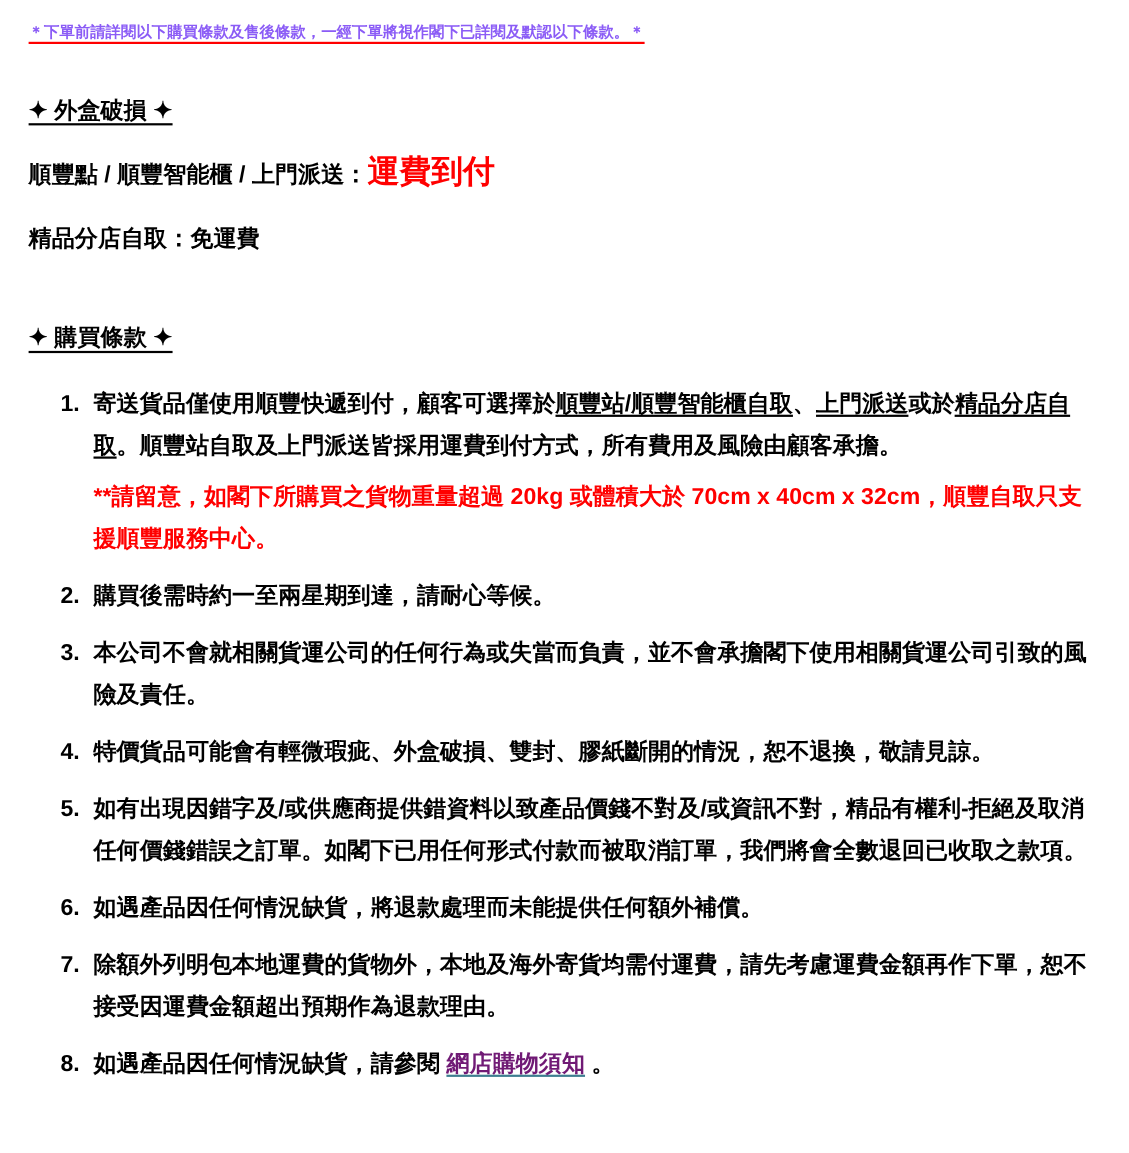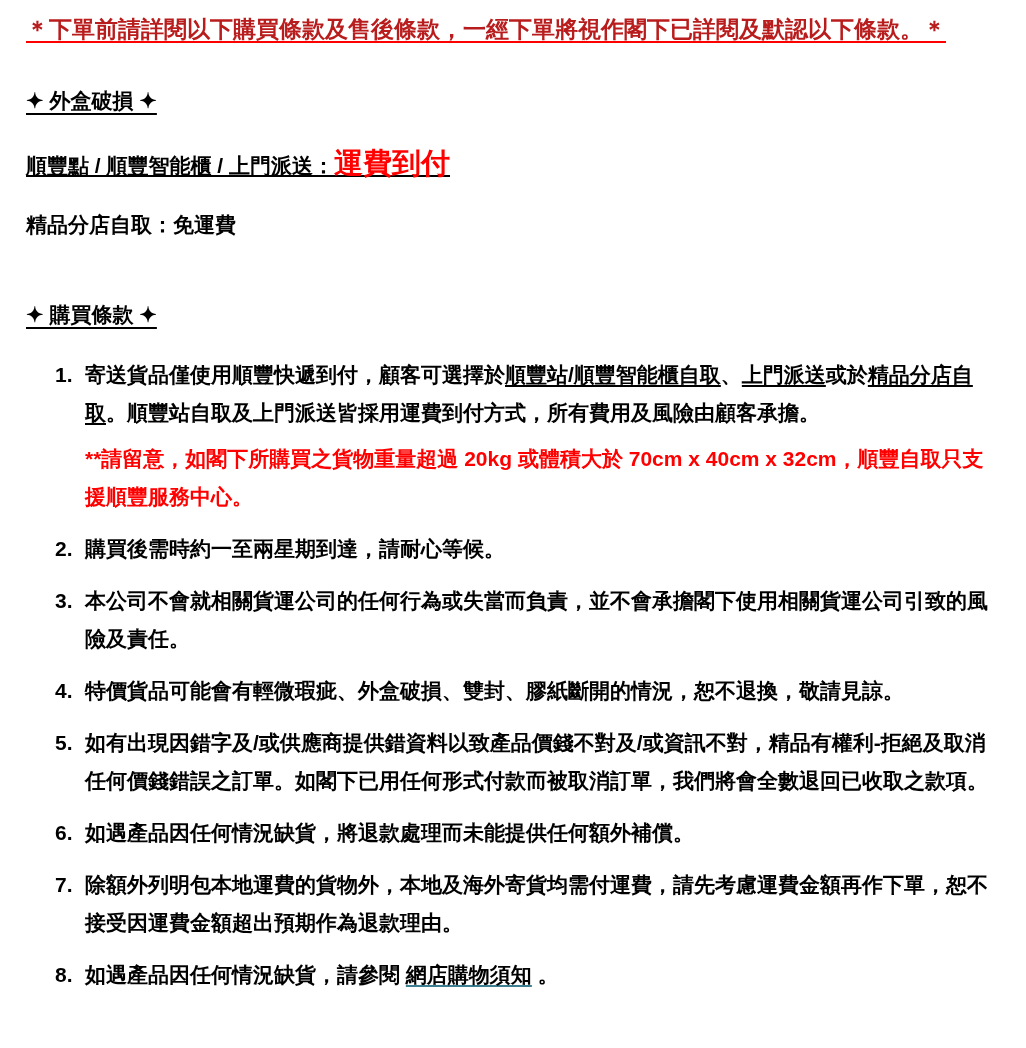--- a/index.html
+++ b/index.html
@@ -8,43 +8,42 @@
     width: 1026px;
     height: 1048px;
     overflow: hidden;
     font-family: "Liberation Sans", sans-serif;
     font-weight: 700;
     color: #000000;
     padding: 14px 20px 0 26px;
     font-size: 21px;
   }
   .notice {
-    color: #b91c1c;
-    font-size: 23px;
+    color: #8b5cf6;
+    font-size: 14px;
     line-height: 30px;
     text-decoration: underline;
     text-decoration-color: #ff0000;
     text-decoration-thickness: 2px;
     text-underline-offset: 4px;
   }
   .section-heading {
     margin-top: 0;
     font-size: 21px;
     line-height: 30px;
     text-decoration: underline;
     text-decoration-thickness: 2px;
     text-underline-offset: 5px;
   }
   .heading-shipping { margin-top: 42px; }
   .heading-terms   { margin-top: 60px; }
   .ship-line1 {
-    margin-top: 27px;
+    margin-top: 20px;
     line-height: 40px;
     font-size: 21px;
-    text-decoration: underline;
   }
   .ship-line1 .cod-value {
     color: #ff0000;
     font-size: 29px;
   }
   .ship-line2 {
     margin-top: 24px;
     line-height: 30px;
     font-size: 21px;
   }
@@ -61,21 +60,21 @@
     line-height: 38px;
   }
   .term-body { max-width: 905px; }
   .term-text { line-height: 38px; }
   .term-text .u {
     text-decoration: underline;
     text-decoration-thickness: 2px;
     text-underline-offset: 3px;
   }
   .term-text a.link {
-    color: #000000;
+    color: #701a75;
     text-decoration: underline;
     text-decoration-color: #3d7e90;
     text-decoration-thickness: 2px;
     text-underline-offset: 3px;
     cursor: pointer;
   }
   .note {
     margin-top: 8px;
     color: #ff0000;
     line-height: 38px;

